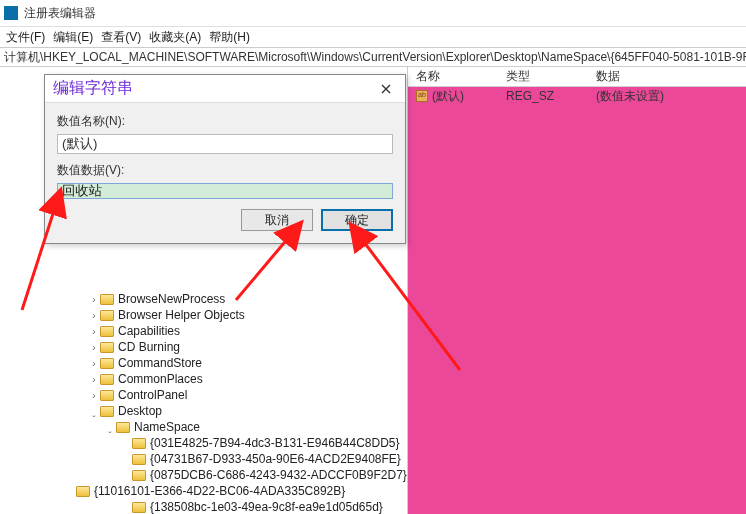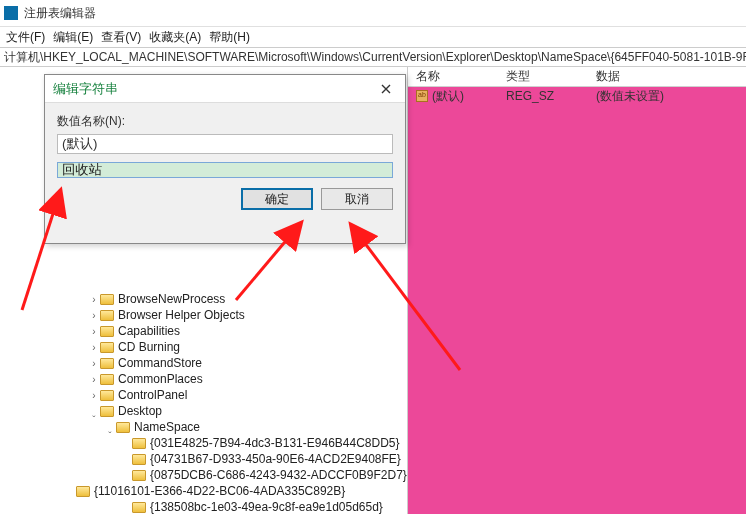--- a/index.html
+++ b/index.html
@@ -39,21 +39,21 @@
   
   .tree { padding-top: 4px; }
   .node { display: flex; align-items: center; height: 16px; white-space: nowrap; color: #222; }
   .toggle { width: 12px; text-align: center; color: #666; font-size: 10px; cursor: pointer;}
   .folder { width: 14px; height: 11px; background: linear-gradient(#ffe89a,#eebf3c); border:1px solid #c9982b; margin-right: 4px; border-radius:1px;}
   .lbl { }
 
   
   .dialog { position: absolute; left: 44px; top: 74px; width: 362px; height: 170px; background: #f0f0f0; border: 1px solid #888; box-shadow: 2px 2px 6px rgba(0,0,0,0.2); }
   .dlg-title { height: 28px; background: #fff; display:flex; align-items:center; justify-content:space-between; padding: 0 2px 0 8px; border-bottom:1px solid #ddd;}
-  .dlg-title .ttxt { color:#15803d; font-size:13px;}
+  .dlg-title .ttxt { color:#6d28d9; font-size:16px;}
   .dlg-close { width:34px; height:20px; display:flex;align-items:center;justify-content:center; }
   .dlg-body { padding: 10px 12px 0 12px; }
   .field-label { color:#333; margin-bottom:4px; }
   .ro-input { width:100%; height:20px; border:1px solid #bbb; background:#fff; padding:2px 4px; color:#333; }
   .ed-input { width:100%; height:16px; border:1px solid #7aa8d8; background:#d3ecd8; padding:2px 4px; color:#222; outline:none;}
   .gap { height:8px;}
   .dlg-btns { display:flex; justify-content:flex-end; gap:8px; padding:10px 12px 0 0;}
   .btn { width:72px; height:22px; border:1px solid #999; background:#e8e8e8; color:#222; display:flex;align-items:center;justify-content:center; cursor:pointer;}
   .btn.primary { border:2px solid #0a6ea8; background:#e1e1e1;}
 
@@ -197,25 +197,26 @@
     <div class="dlg-close">
       <svg width="10" height="10" viewBox="0 0 10 10">
           <path d="M1 1 L9 9 M9 1 L1 9" stroke="#333" stroke-width="1.4"></path>
         </svg>
     </div>
   </div>
   <div class="dlg-body">
     <div class="field-label">数值名称(N):</div>
     <input class="ro-input" readonly="" value="(默认)" style="">
     <div class="gap"></div>
+    <div class="field-label">数值数据(V):</div>
     <input class="ed-input" value="回收站" style="">
   </div>
   <div class="dlg-btns">
+    <div class="btn">取消</div>
     <div class="btn primary">确定</div>
-    <div class="btn">取消</div>
   </div>
 </div>
 
 <svg class="overlay">
   <defs>
     <marker id="ah" markerWidth="10" markerHeight="10" refX="8" refY="5" orient="auto">
       <path d="M0,0 L10,5 L0,10 Z" fill="#ff1a1a"></path>
     </marker>
   </defs>
   <line x1="22" y1="310" x2="60" y2="192" stroke="#ff1a1a" stroke-width="3" marker-end="url(#ah)"></line>

